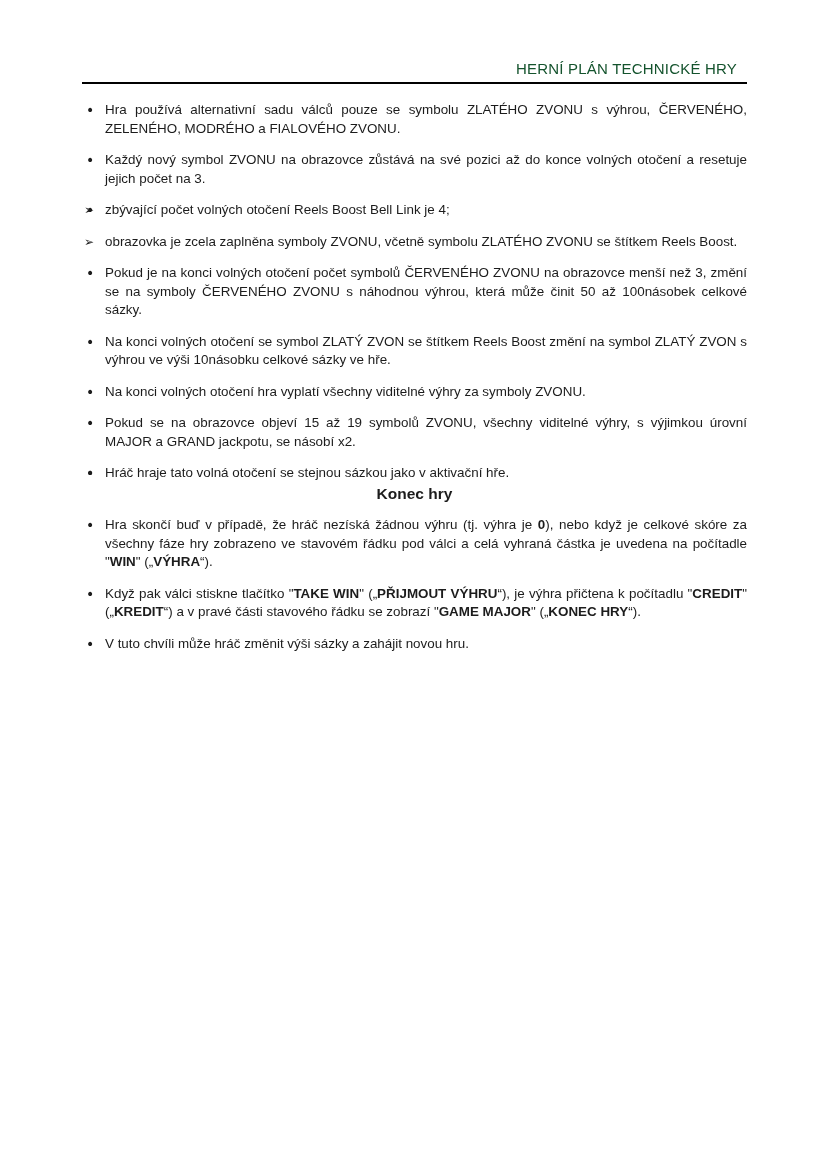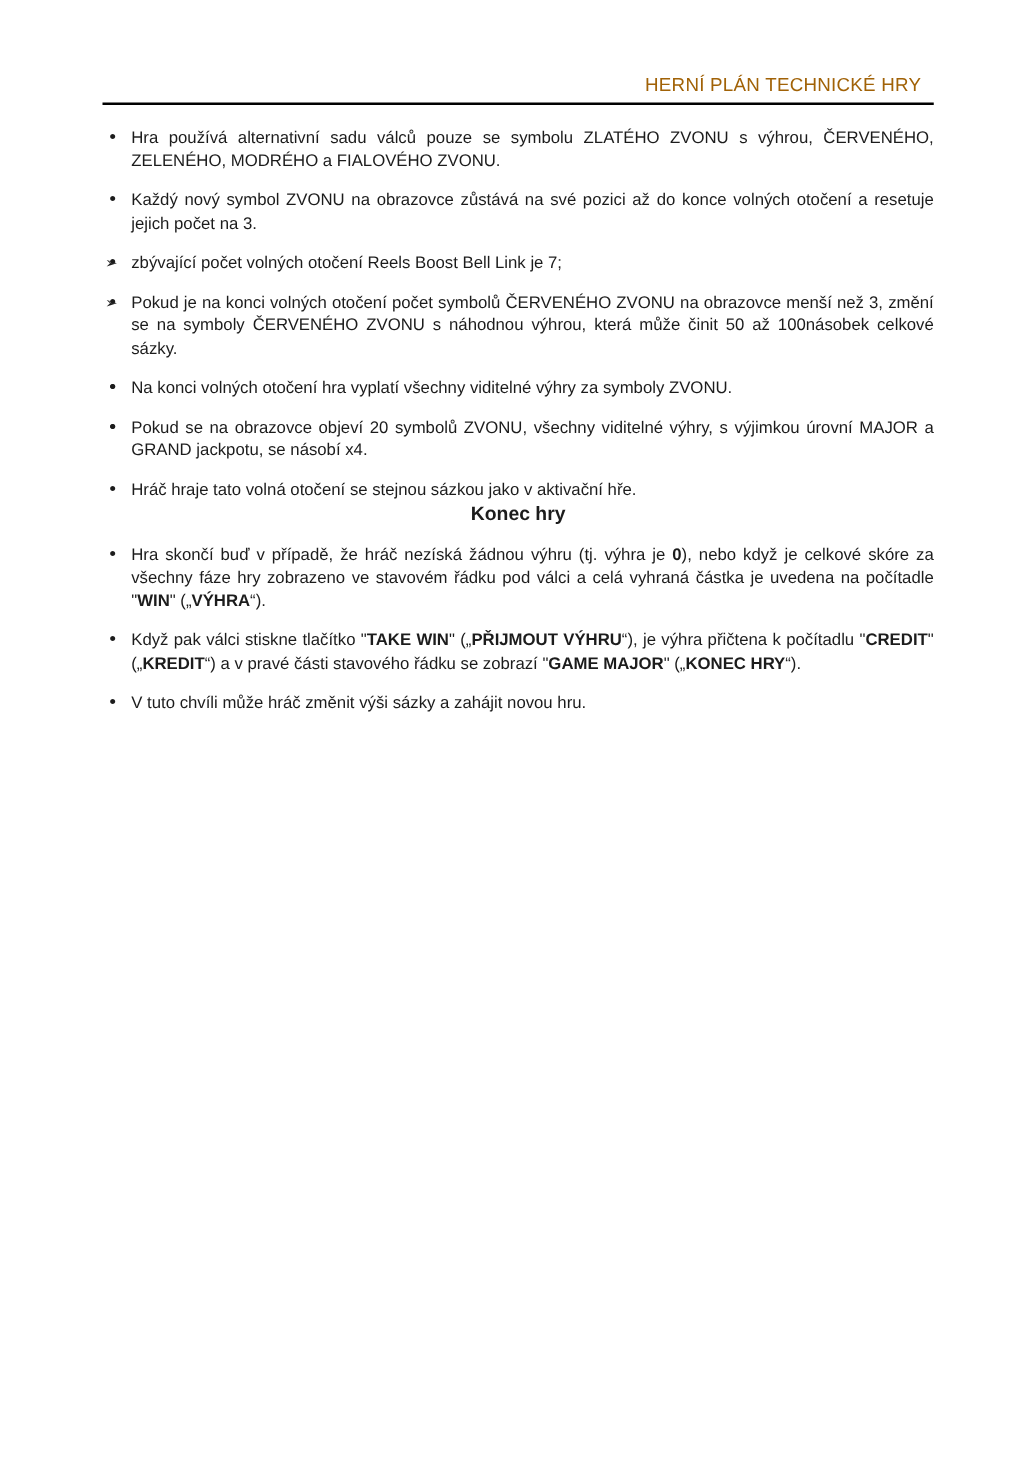--- a/index.html
+++ b/index.html
@@ -10,21 +10,21 @@
   }
   .page {
     box-sizing: border-box;
     width: 827px; height: 1169px;
     padding: 60px 80px 0 82px;
   }
   .header-title {
     text-align: right;
     font-size: 15px;
     line-height: 1.2;
-    color: #a16207;
+    color: #14532d;
     padding-right: 10px;
     letter-spacing: 0.2px;
   }
   .header-rule {
     height: 0;
     border-bottom: 2px solid #000;
     margin-top: 4px;
   }
   main { margin-top: 17px; font-size: 13.4px; line-height: 18.5px; }
   .item {
@@ -69,48 +69,50 @@
       <span class="marker">•</span>
       <span>Každý nový symbol ZVONU na obrazovce zůstává na své pozici až do konce volných otočení a resetuje jejich počet na 3.</span>
     </div>
 
     <div class="item bullet">
       <span class="marker">•</span>
     </div>
 
     <div class="item arrow">
       <span class="marker">➢</span>
-      <span>zbývající počet volných otočení Reels Boost Bell Link je 7;</span>
+      <span>zbývající počet volných otočení Reels Boost Bell Link je 4;</span>
     </div>
 
     <div class="item arrow">
       <span class="marker">➢</span>
+      <span>obrazovka je zcela zaplněna symboly ZVONU, včetně symbolu ZLATÉHO ZVONU se štítkem Reels Boost.</span>
     </div>
 
     <div class="item bullet">
       <span class="marker">•</span>
       <span>Pokud je na konci volných otočení počet symbolů ČERVENÉHO ZVONU na obrazovce menší než 3, změní se na symboly ČERVENÉHO ZVONU s náhodnou výhrou, která může činit 50 až 100násobek celkové sázky.</span>
     </div>
 
     <div class="item bullet">
       <span class="marker">•</span>
+      <span>Na konci volných otočení se symbol ZLATÝ ZVON se štítkem Reels Boost změní na symbol ZLATÝ ZVON s výhrou ve výši 10násobku celkové sázky ve hře.</span>
     </div>
 
     <div class="item bullet">
       <span class="marker">•</span>
       <span>Na konci volných otočení hra vyplatí všechny viditelné výhry za symboly ZVONU.</span>
     </div>
 
     <div class="item bullet">
       <span class="marker">•</span>
+      <span>Pokud se na obrazovce objeví 15 až 19 symbolů ZVONU, všechny viditelné výhry, s výjimkou úrovní MAJOR a GRAND jackpotu, se násobí x2.</span>
     </div>
 
     <div class="item bullet">
       <span class="marker">•</span>
-      <span>Pokud se na obrazovce objeví 20 symbolů ZVONU, všechny viditelné výhry, s výjimkou úrovní MAJOR a GRAND jackpotu, se násobí x4.</span>
     </div>
 
     <div class="item bullet">
       <span class="marker">•</span>
       <span>Hráč hraje tato volná otočení se stejnou sázkou jako v aktivační hře.</span>
     </div>
 
     <div class="heading">Konec hry</div>
 
     <div class="item bullet">

